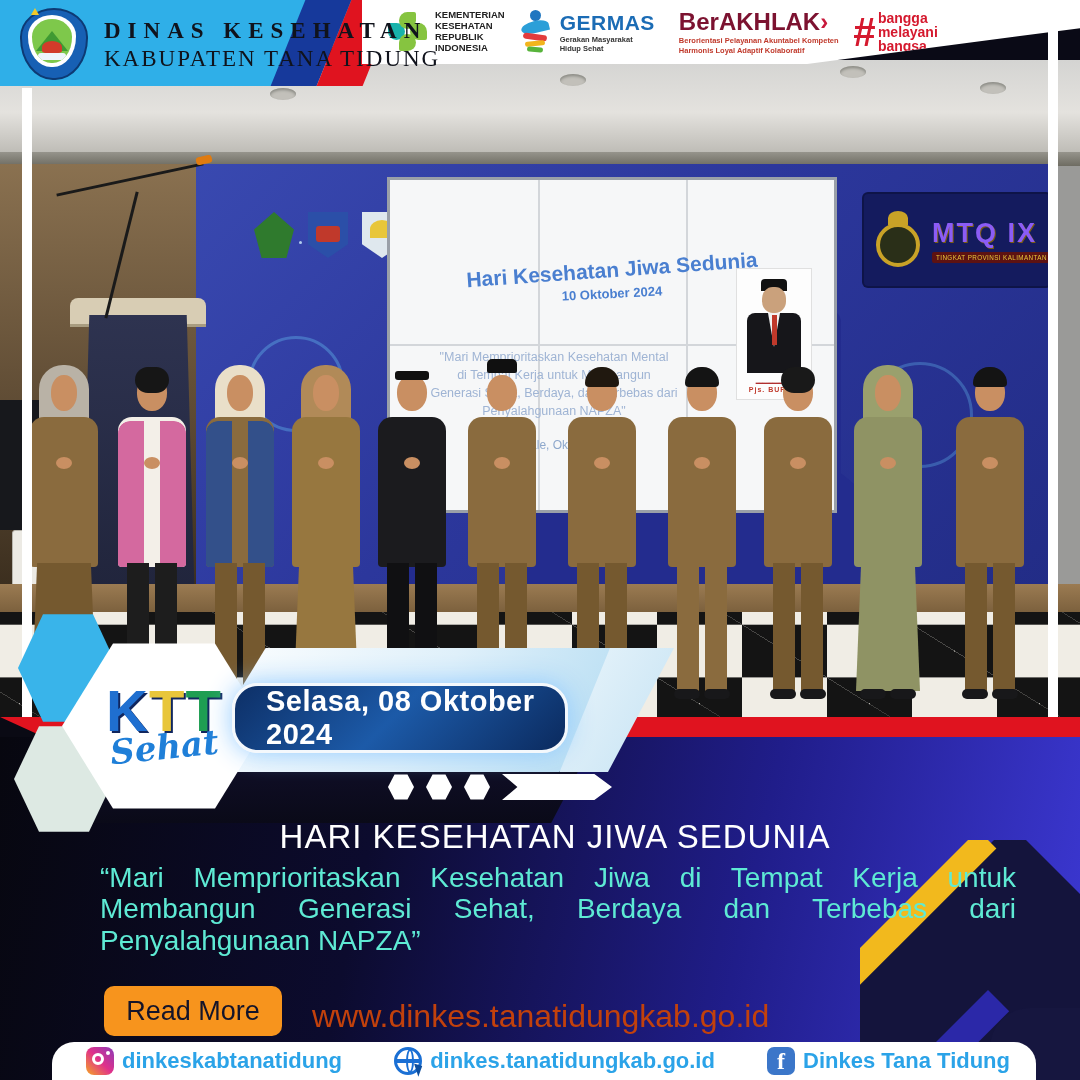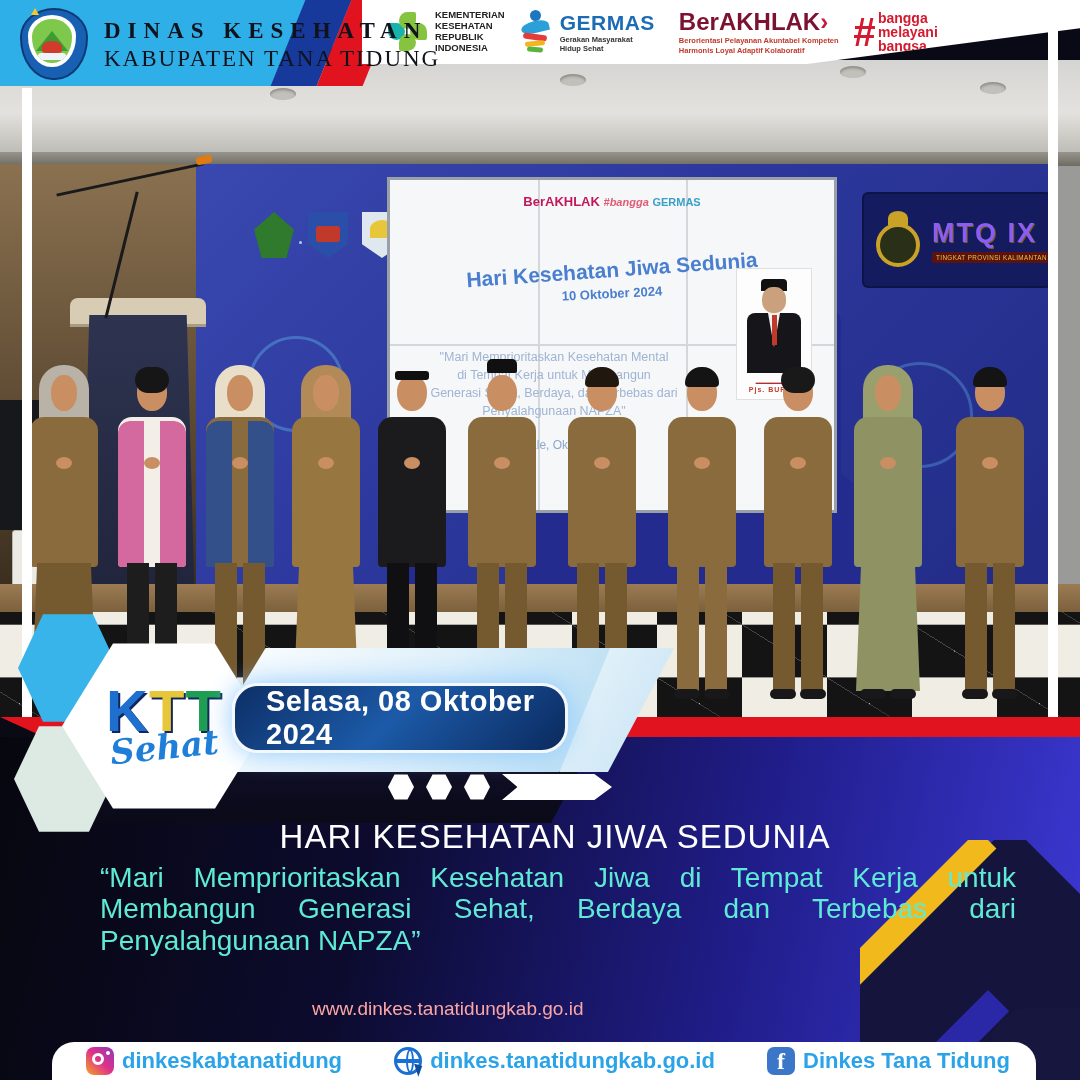--- a/index.html
+++ b/index.html
@@ -217,21 +217,21 @@
     clip-path:polygon(0 0,84% 0,100% 50%,84% 100%,0 100%,14% 50%);}
 
   
   #main-title{left:80px;top:818px;width:950px;text-align:center;color:#fff;font-size:33px;
     letter-spacing:1px;z-index:46;}
   #main-quote{left:100px;top:862px;width:916px;color:#5eead4;font-size:28px;line-height:1.12;
     z-index:46;text-align:justify;}
   #readmore{left:104px;top:986px;width:178px;height:50px;background:#f7941d;border:none;border-radius:10px;
     color:#14142a;font-size:27px;z-index:46;display:flex;align-items:center;justify-content:center;cursor:pointer;
     font-family:"Liberation Sans",sans-serif;}
-  #site-url{left:312px;top:998px;color:#fca5a5;font-size:19px;z-index:46;}
+  #site-url{left:312px;top:998px;color:#c2410c;font-size:32px;z-index:46;}
 
   
   #footer-navy-blob{left:990px;top:1008px;width:90px;height:72px;background:#16163f;border-radius:40px 0 0 0;z-index:47;}
   #footer-bar{left:52px;top:1042px;width:984px;height:38px;background:#fff;border-radius:22px 22px 0 0;z-index:48;
     display:flex;align-items:center;justify-content:space-between;padding:0 26px 0 34px;box-sizing:border-box;}
   .f-item{display:flex;align-items:center;gap:8px;color:#2ba3e8;font-weight:bold;font-size:22px;}
   .f-icon{width:28px;height:28px;flex:none;position:relative;}
   .globe{border:3px solid #1a6fd4;border-radius:50%;box-sizing:border-box;}
   .globe:before{content:"";position:absolute;left:9px;top:-1px;width:8px;height:24px;border:2px solid #1a6fd4;
     border-radius:50%;box-sizing:border-box;}
@@ -298,25 +298,20 @@
           <div class="t">MTQ IX</div>
           <div class="s">TINGKAT PROVINSI KALIMANTAN UTARA</div>
         </div>
       </div>
     </div>
 
     <div class="screen">
       <div class="grid-v" style="left:148px;"></div>
       <div class="grid-v" style="left:296px;"></div>
       <div class="grid-h" style="top:164px;"></div>
-      <div class="scr-logos">
-        <span class="ba">BerAKHLAK</span>
-        <span class="bg2">#bangga</span>
-        <span class="gm">GERMAS</span>
-      </div>
       <div class="scr-title">Hari Kesehatan Jiwa Sedunia</div>
       <div class="scr-date">10 Oktober 2024</div>
       <div class="scr-quote">
         <div>"Mari Memprioritaskan Kesehatan Mental</div>
         <div>di Tempat Kerja untuk Membangun</div>
         <div>Generasi Sehat, Berdaya, dan Terbebas dari</div>
         <div>Penyalahgunaan NAPZA"</div>
       </div>
       <div class="scr-foot">Tideng Pale, Oktober 2024</div>
       <div class="official">
@@ -554,20 +549,21 @@
 
   <div id="hexdots" class="abs">
     <div class="hdot"></div>
     <div class="hdot"></div>
     <div class="hdot"></div>
     <div class="harrow"></div>
   </div>
 
   <div id="main-title" class="abs">HARI KESEHATAN JIWA SEDUNIA</div>
   <div id="main-quote" class="abs">“Mari Memprioritaskan Kesehatan Jiwa di Tempat Kerja untuk Membangun Generasi Sehat, Berdaya dan Terbebas dari Penyalahgunaan NAPZA”</div>
+  <button id="readmore" class="abs">Read More</button>
   <div id="site-url" class="abs">www.dinkes.tanatidungkab.go.id</div>
 
   <div id="footer-navy-blob" class="abs"></div>
   <div id="footer-bar" class="abs">
     <div class="f-item">
       <div class="f-icon ig"></div>
       <span>dinkeskabtanatidung</span>
     </div>
     <div class="f-item">
       <div class="f-icon globe">

